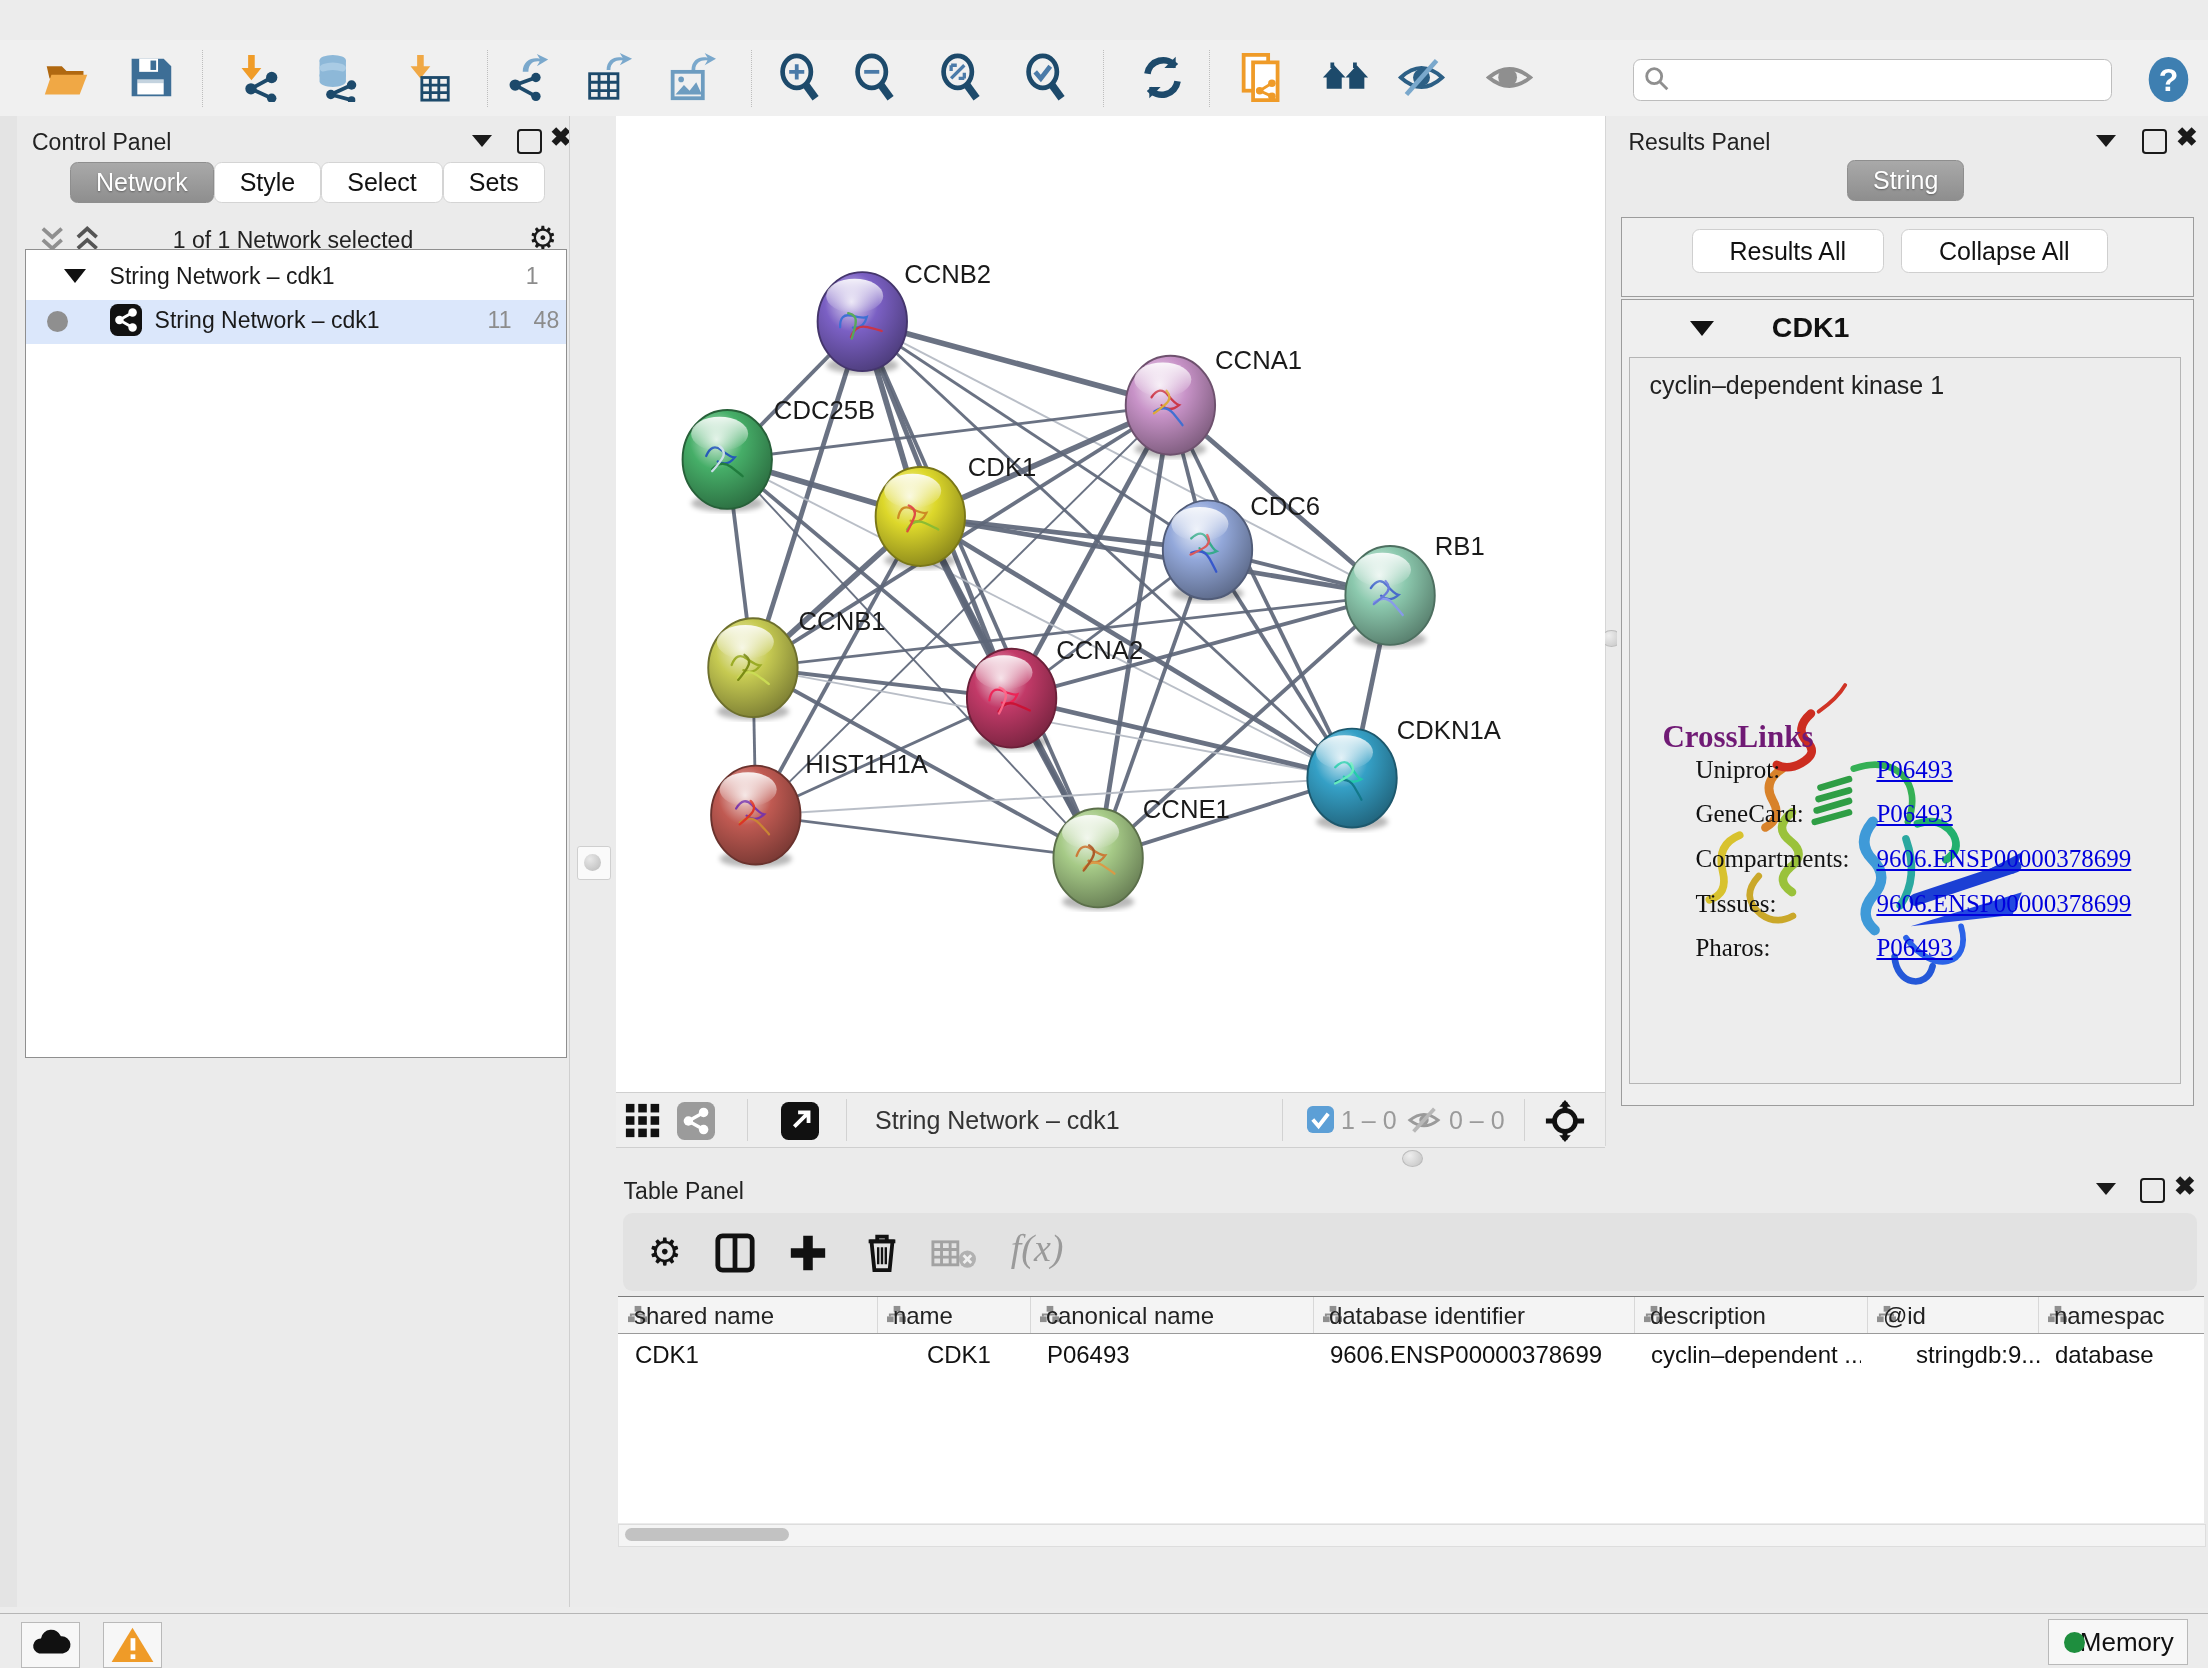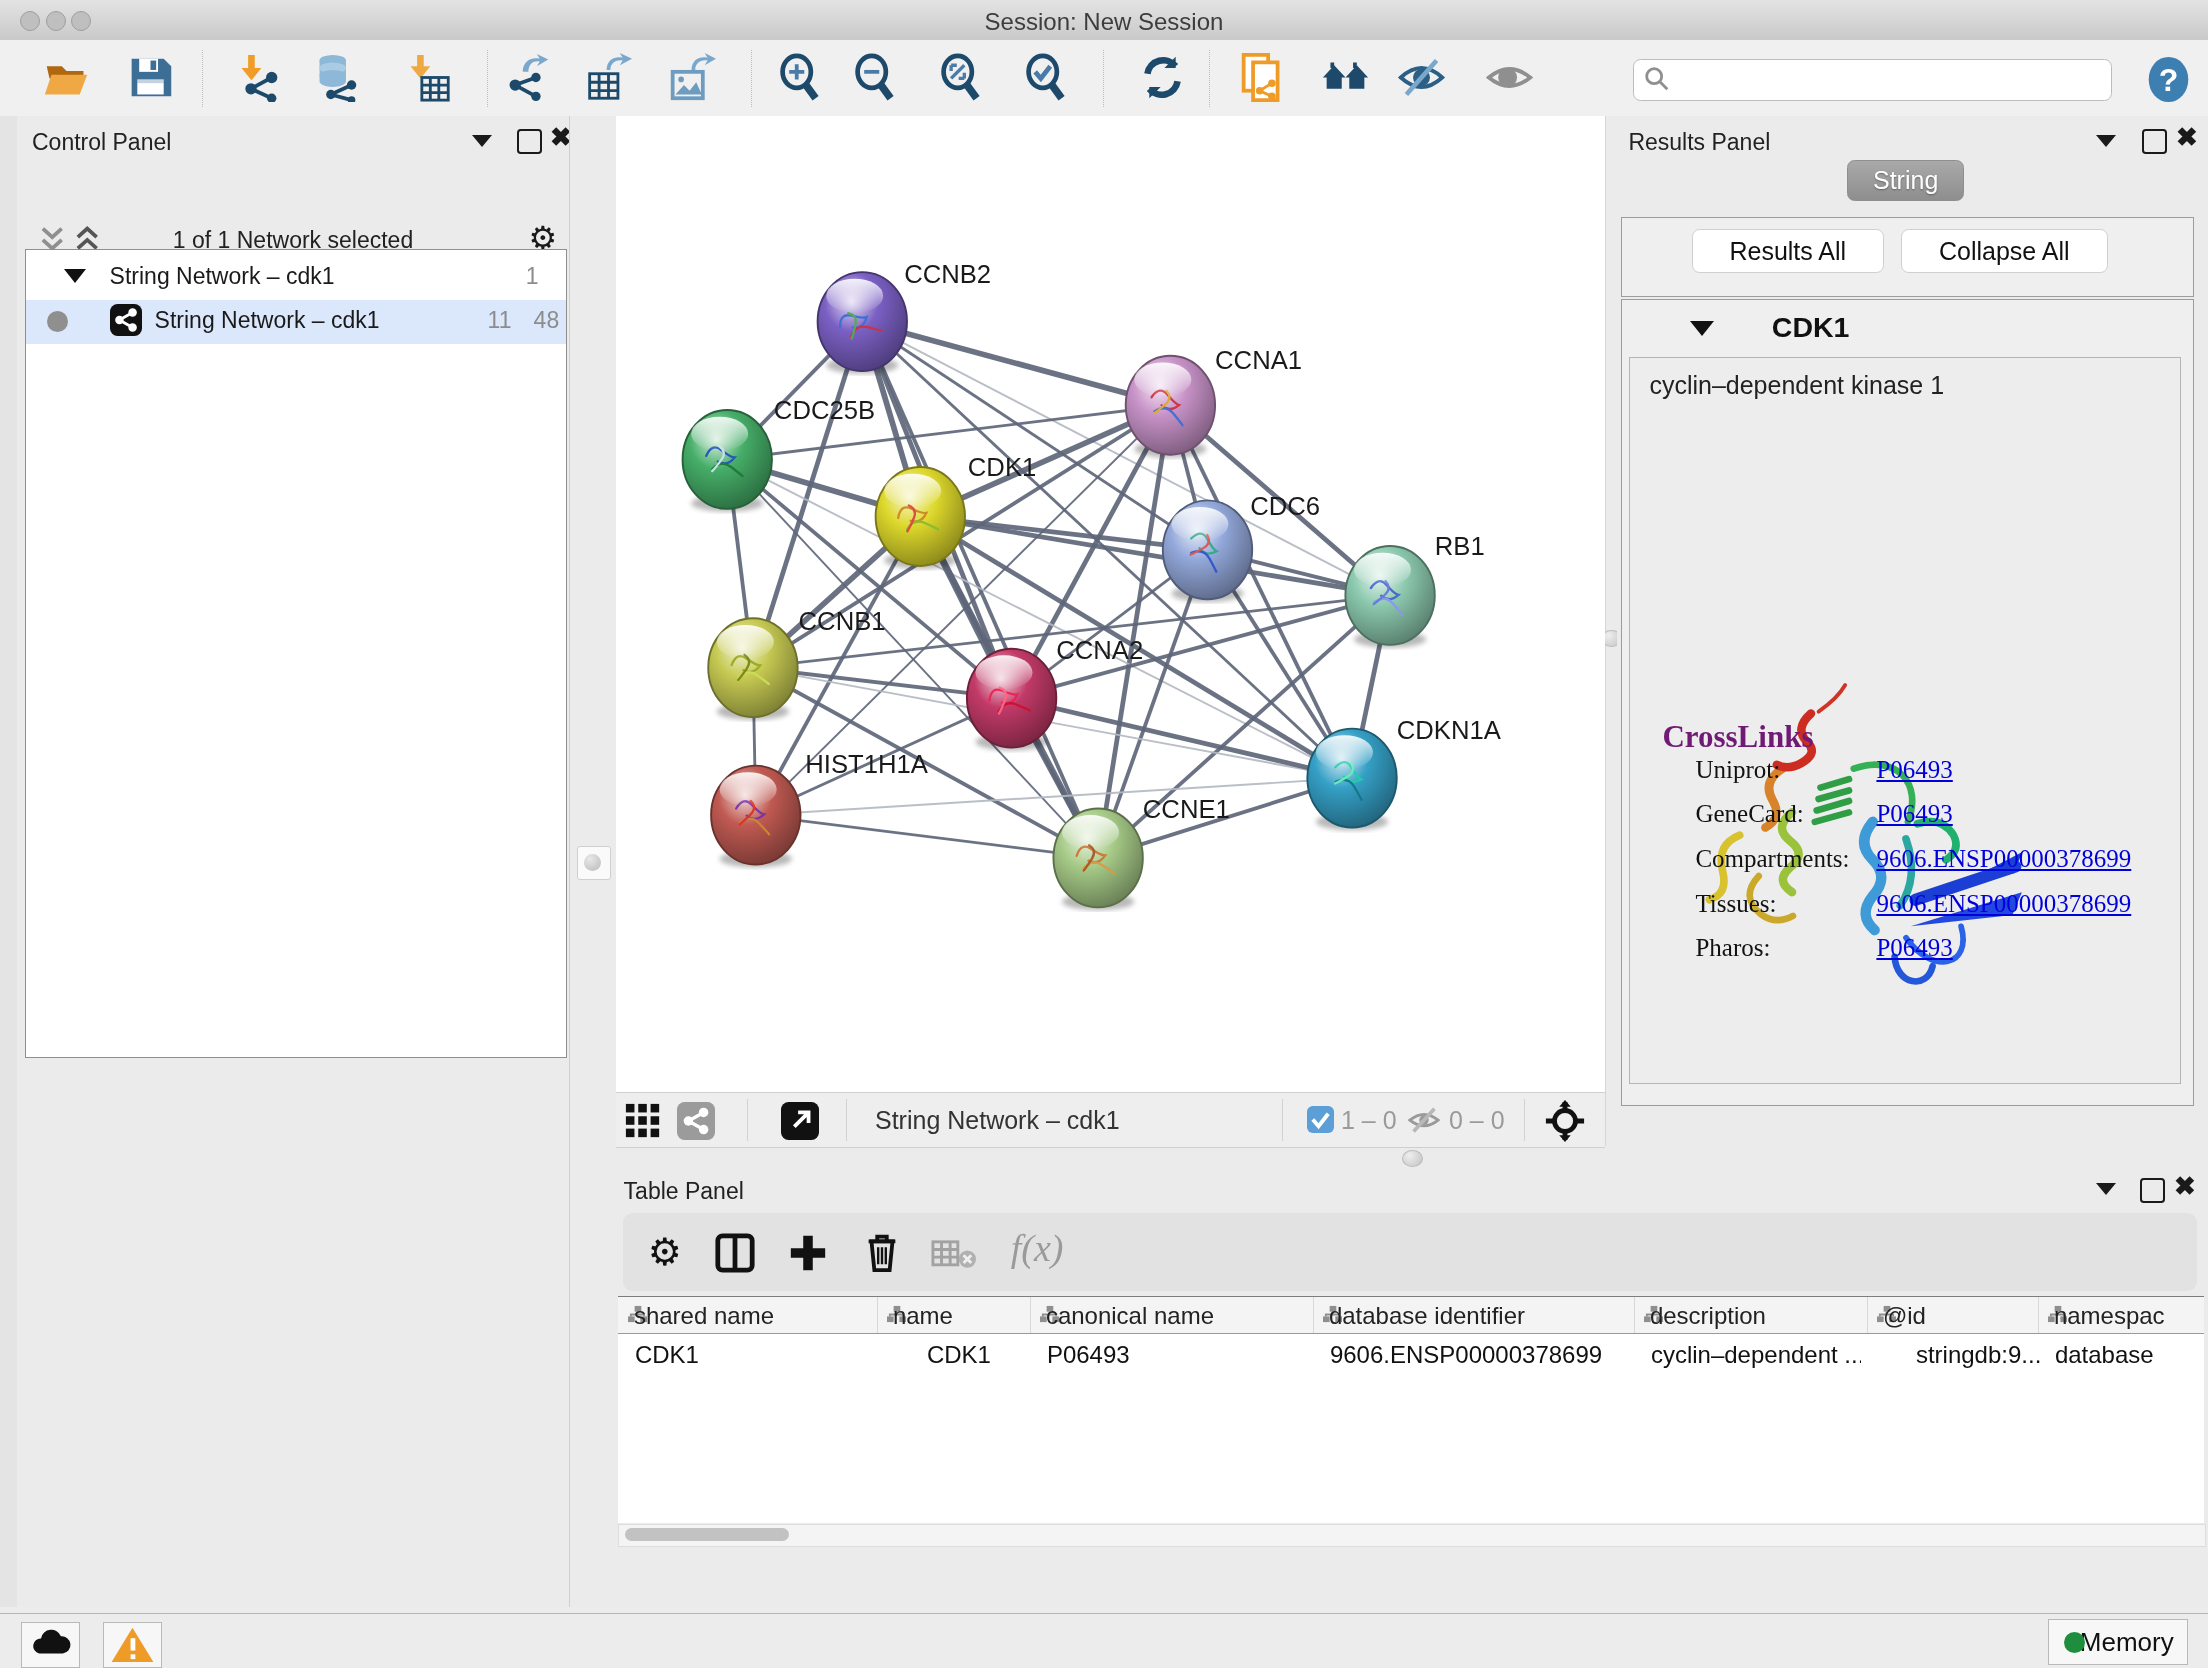--- a/index.html
+++ b/index.html
@@ -72,26 +72,20 @@
   .sb-btn{position:absolute;top:7.6px;width:57px;height:44px;background:#f7f7f7;border:1.9px solid #b9b9b9;}
   #memory-btn{position:absolute;left:2048px;top:4.8px;width:140px;height:46px;background:#f7f7f7;border:1.9px solid #b9b9b9;font-size:26px;color:#111;text-align:right;line-height:44px;padding-right:13.3px;box-sizing:border-box;}
   #memory-dot{position:absolute;left:15px;top:12.4px;width:21px;height:21px;border-radius:50%;}
   svg{display:block;}
 </style>
 </head>
 <body>
 
 <div id="app">
 
-  <div id="titlebar" class="abs">
-    <span class="tl-dot" style="left:20px"></span>
-    <span class="tl-dot" style="left:46px"></span>
-    <span class="tl-dot" style="left:71px"></span>
-    <div id="win-title">Session: New Session</div>
-  </div>
 
   <div id="toolbar" class="abs">
     <span class="tb-ic" style="left:42px">
       <svg viewBox="0 0 52 52">
           <path d="M5 14 h16 l5 5 h18 v8 H8z" fill="#b06810"></path>
           <path d="M3 44 L10 23 h38 L40 44z" fill="#f0a845"></path>
         </svg>
     </span>
     <span class="tb-ic" style="left:126px">
       <svg viewBox="0 0 52 52">
@@ -256,20 +250,21 @@
     </span>
   </div>
 
   <div id="left-strip" class="abs"></div>
 
   <div id="control-panel" class="abs">
     <div style="position:absolute;left:15px;top:13.3px" class="panel-title">Control Panel</div>
     <span class="win-tri" style="position:absolute;left:455px;top:19px"></span>
     <span class="win-box" style="position:absolute;left:500px;top:13.3px"></span>
     <span class="win-x" style="position:absolute;left:533px;top:11.4px">✖</span>
+    <div id="cp-tabs"><div class="tab active">Network</div><div class="tab">Style</div><div class="tab">Select</div><div class="tab">Sets</div></div>
     <div id="cp-toolbar">
       <span style="position:absolute;left:11.4px;top:3.8px">
         <svg width="28.5" height="32" viewBox="0 0 30 34" fill="none" stroke="#8f8f8f" stroke-width="4">
             <path d="M5 6 l10 9 10-9 M5 18 l10 9 10-9"></path>
           </svg>
       </span>
       <span style="position:absolute;left:46px;top:3.8px">
         <svg width="28.5" height="32" viewBox="0 0 30 34" fill="none" stroke="#555" stroke-width="4">
             <path d="M5 15 l10-9 10 9 M5 27 l10-9 10 9"></path>
           </svg>

